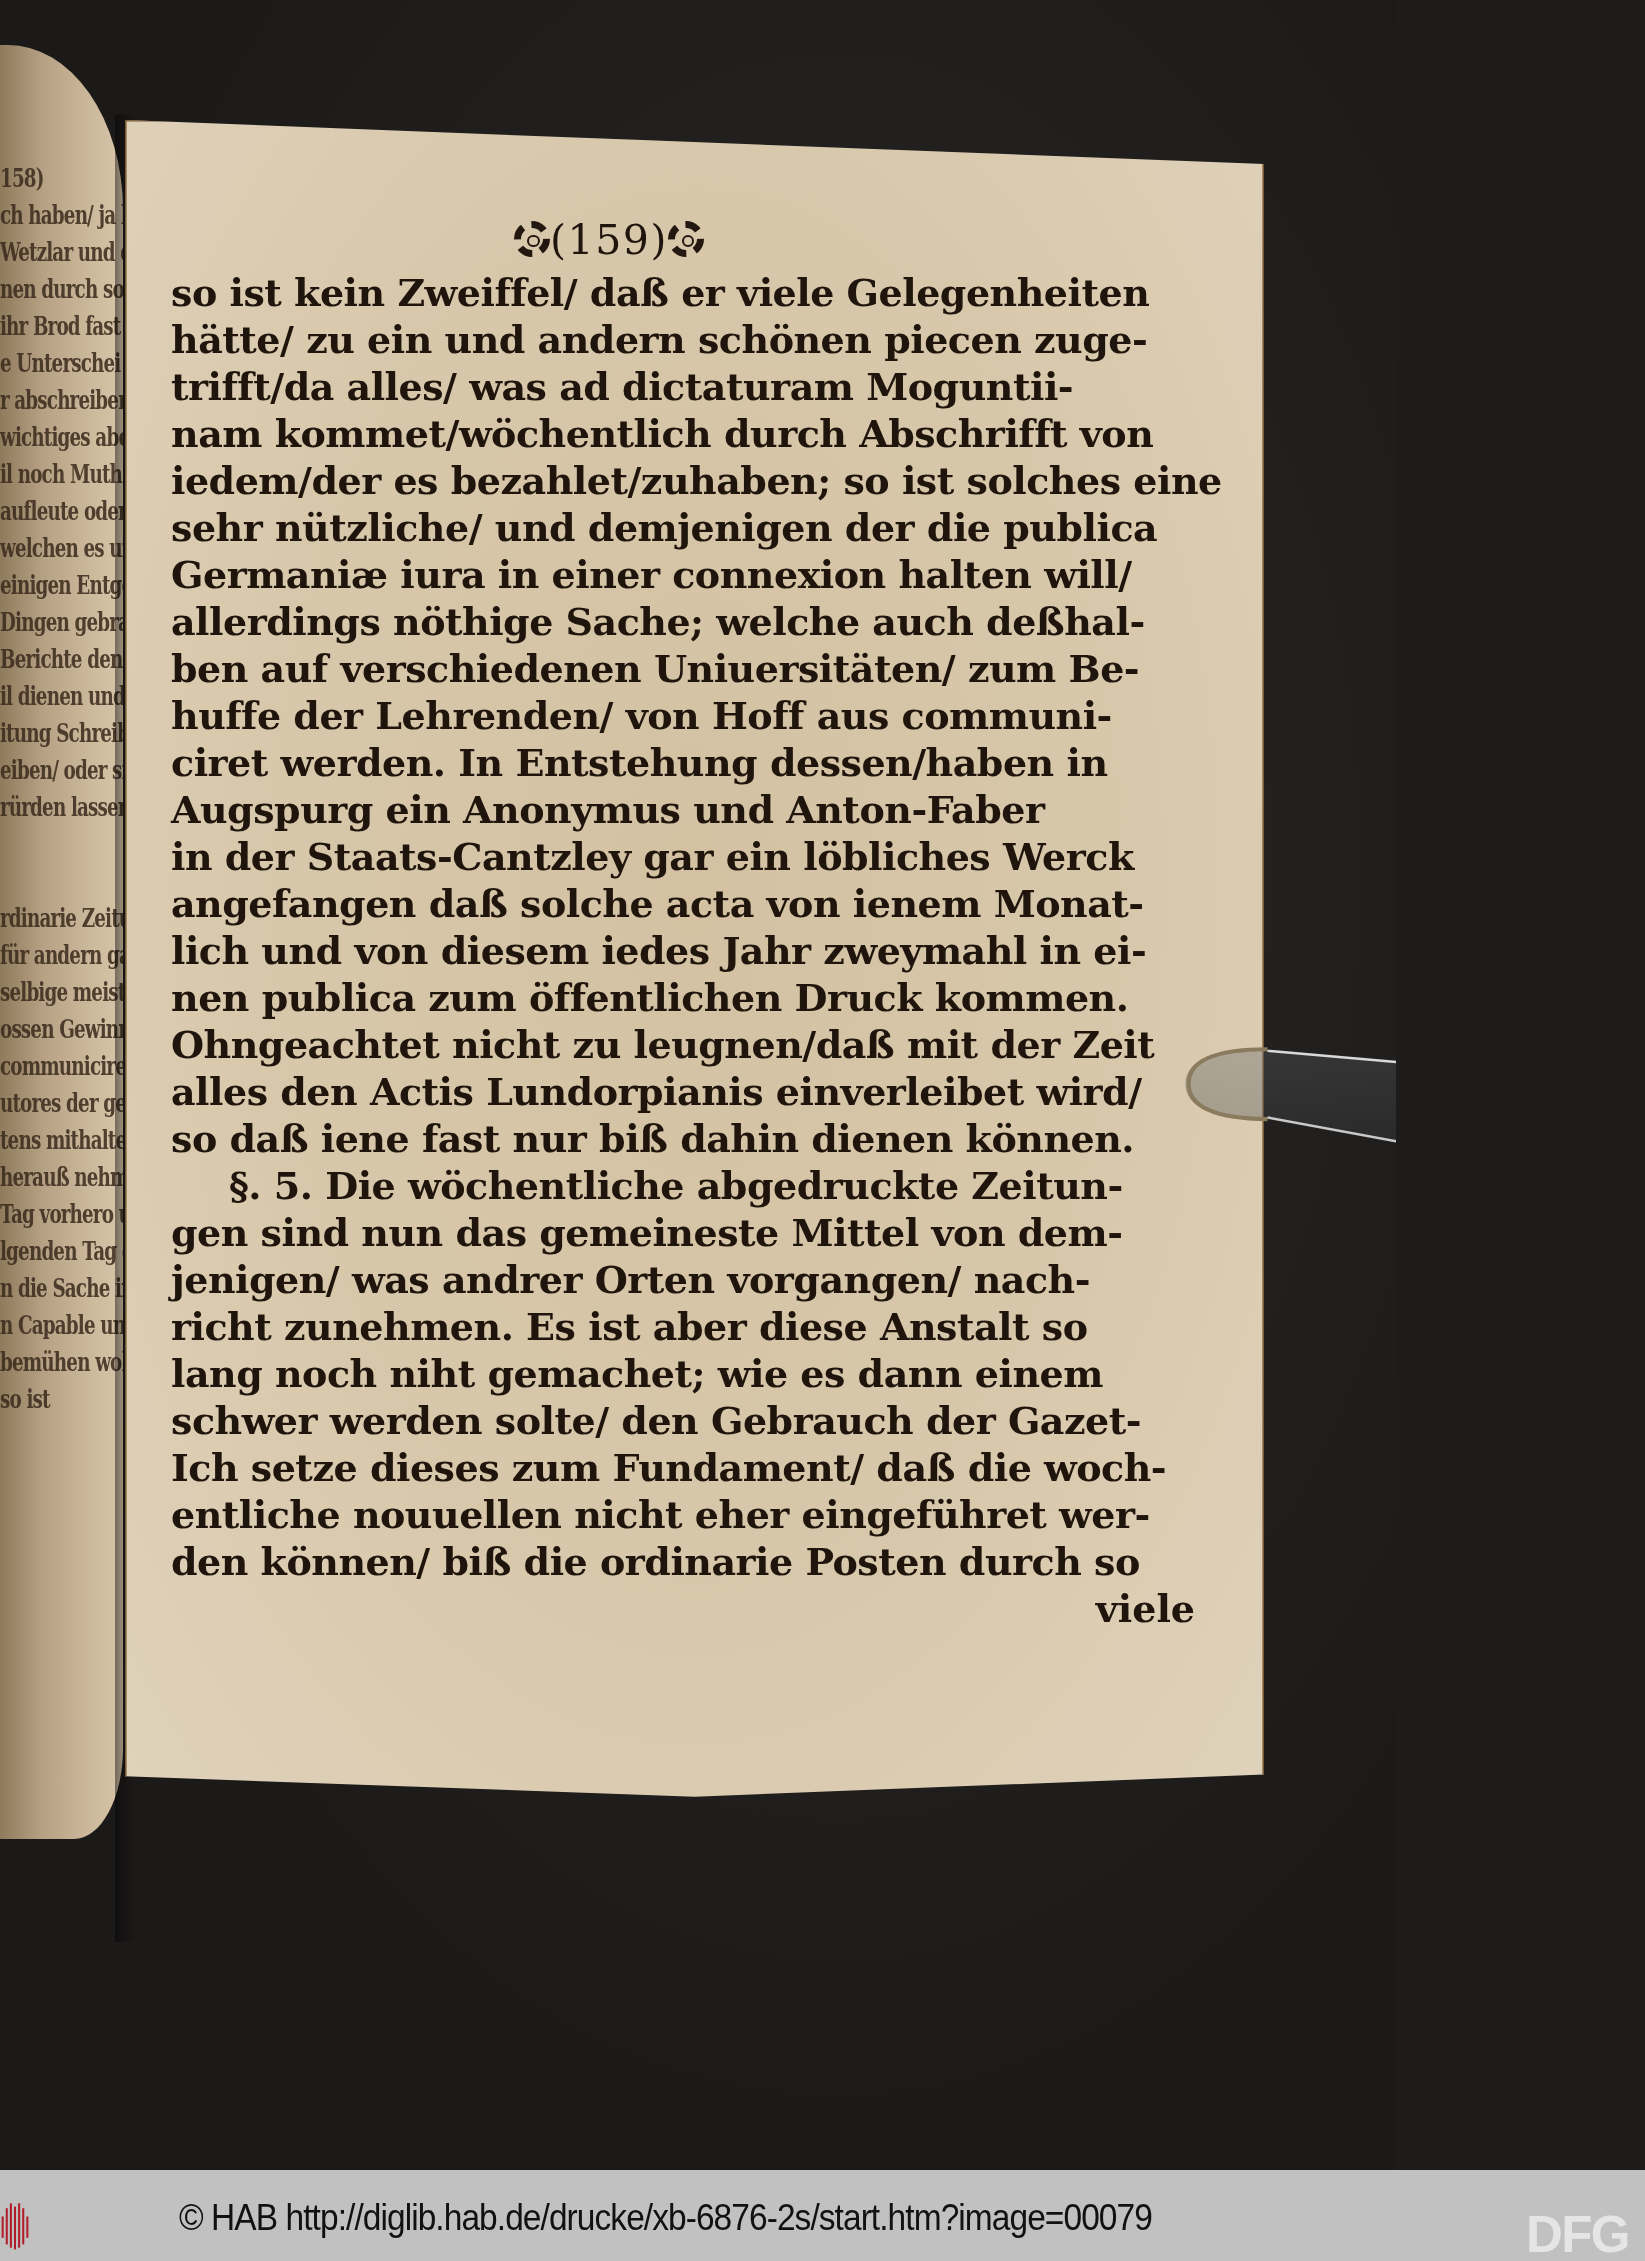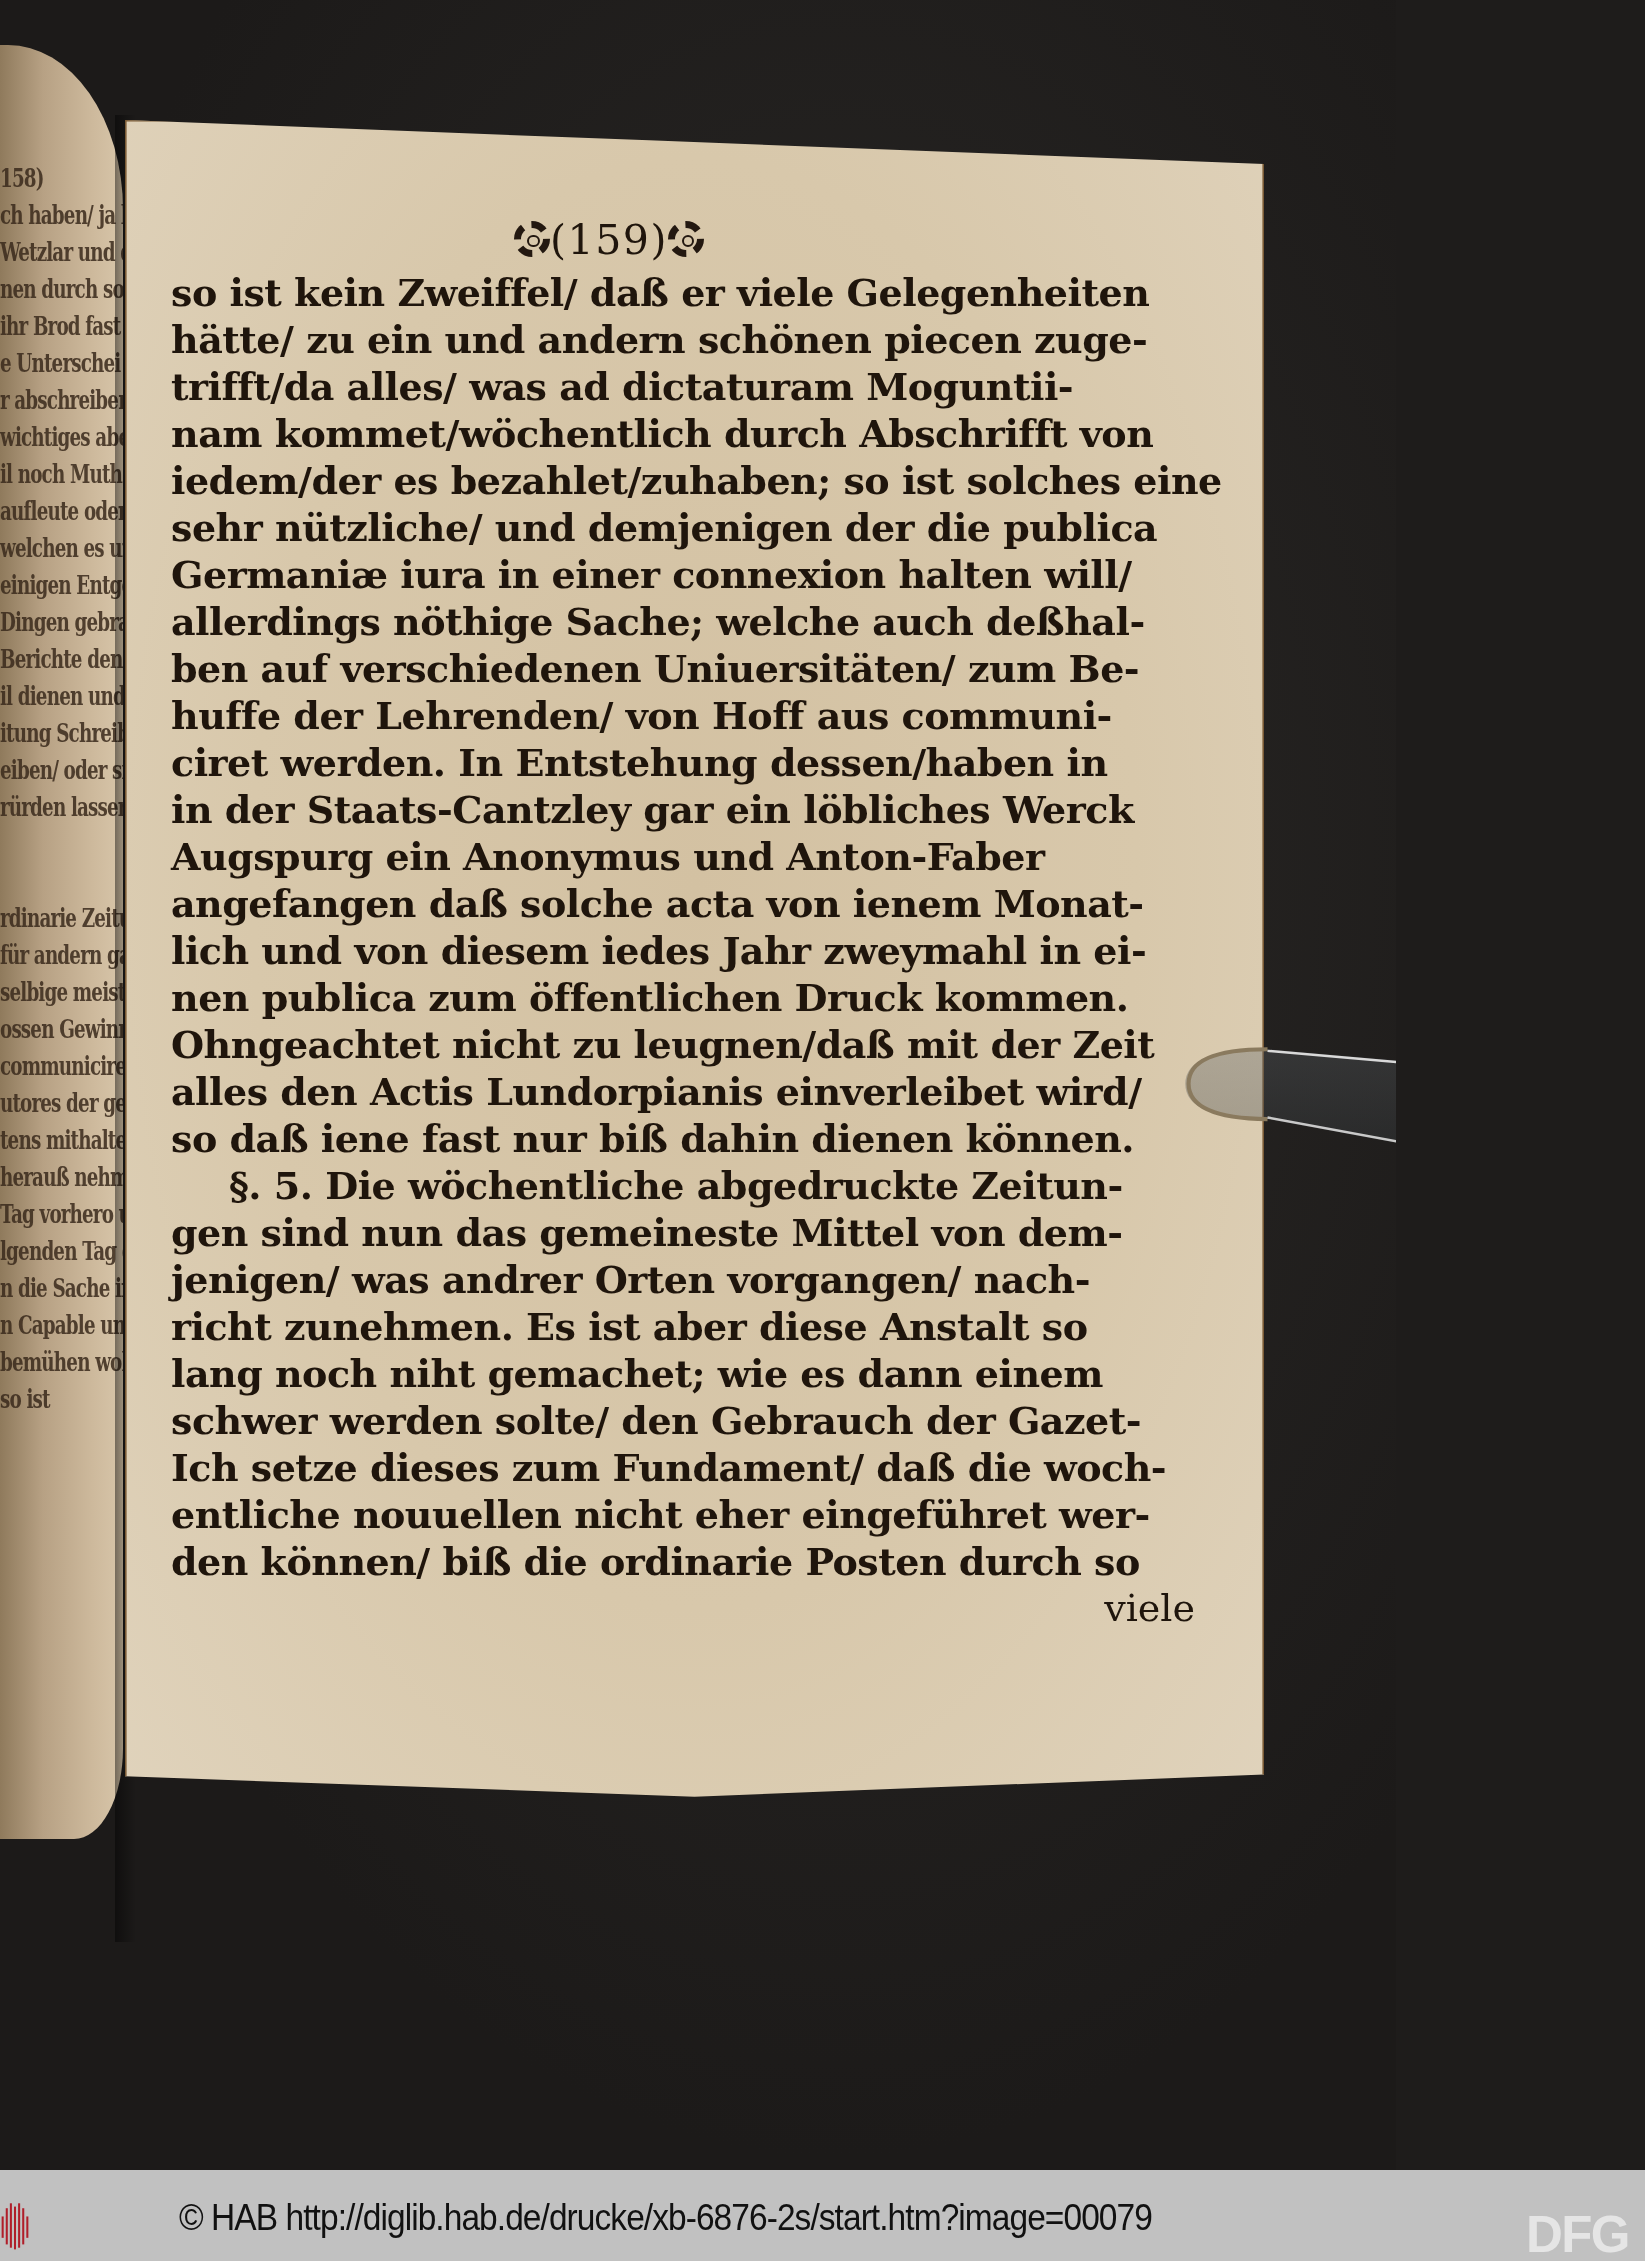--- a/index.html
+++ b/index.html
@@ -56,21 +56,21 @@
   .page-number .rosette::after { content:""; position:absolute; left:6.6px; top:6.6px; width:8.2px; height:8.2px;
     border:2.5px solid #231810; border-radius:50%; }
   .line {
     font-size:38px; line-height:47px; height:47px;
     white-space:nowrap; font-weight:bold;
     display:flex; justify-content:space-between;
     letter-spacing:-0.5px;
   }
   .line.last { justify-content:flex-start; }
   .line.indent { padding-left:58px; }
-  .catchword { font-size:38px; line-height:47px; text-align:right; font-weight:normal; }
+  .catchword { font-size:38px; line-height:47px; text-align:right; font-weight:bold; }
   
   .weight {
     position:absolute; left:1185px; top:1041px; width:461px; height:148px;
   }
   
   .footer {
     position:absolute; left:0; top:2170px; width:1646px; height:91px;
     background:#c1c1c1;
     display:flex; align-items:center;
   }
@@ -141,22 +141,22 @@
       <div class="line">hätte/ zu ein und andern schönen piecen zuge-</div>
       <div class="line">trifft/da alles/ was ad dictaturam Moguntii-</div>
       <div class="line">nam kommet/wöchentlich durch Abschrifft von</div>
       <div class="line">iedem/der es bezahlet/zuhaben; so ist solches eine</div>
       <div class="line">sehr nützliche/ und demjenigen der die publica</div>
       <div class="line">Germaniæ iura in einer connexion halten will/</div>
       <div class="line">allerdings nöthige Sache; welche auch deßhal-</div>
       <div class="line">ben auf verschiedenen Uniuersitäten/ zum Be-</div>
       <div class="line">huffe der Lehrenden/ von Hoff aus communi-</div>
       <div class="line">ciret werden.   In Entstehung dessen/haben in</div>
+      <div class="line">Augspurg ein Anonymus und Anton-Faber</div>
       <div class="line">in der Staats-Cantzley gar ein löbliches Werck</div>
-      <div class="line">Augspurg ein Anonymus und Anton-Faber</div>
       <div class="line">angefangen daß solche acta von ienem Monat-</div>
       <div class="line">lich und von diesem iedes Jahr zweymahl in ei-</div>
       <div class="line">nen publica zum öffentlichen Druck kommen.</div>
       <div class="line">Ohngeachtet nicht zu leugnen/daß mit der Zeit</div>
       <div class="line">alles den Actis Lundorpianis einverleibet wird/</div>
       <div class="line last">so daß iene fast nur biß dahin dienen können.</div>
       <div class="line indent">§. 5. Die wöchentliche abgedruckte Zeitun-</div>
       <div class="line">gen sind nun das gemeineste Mittel von dem-</div>
       <div class="line">jenigen/ was andrer Orten vorgangen/ nach-</div>
       <div class="line">richt zunehmen.   Es ist aber diese Anstalt so</div>

